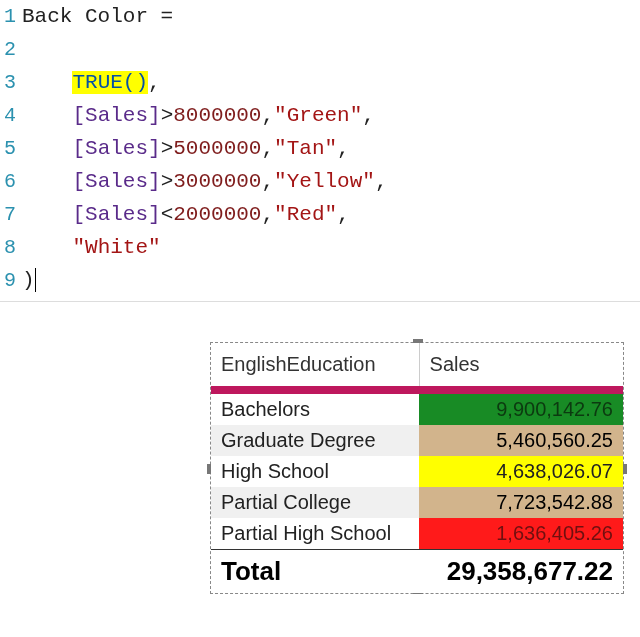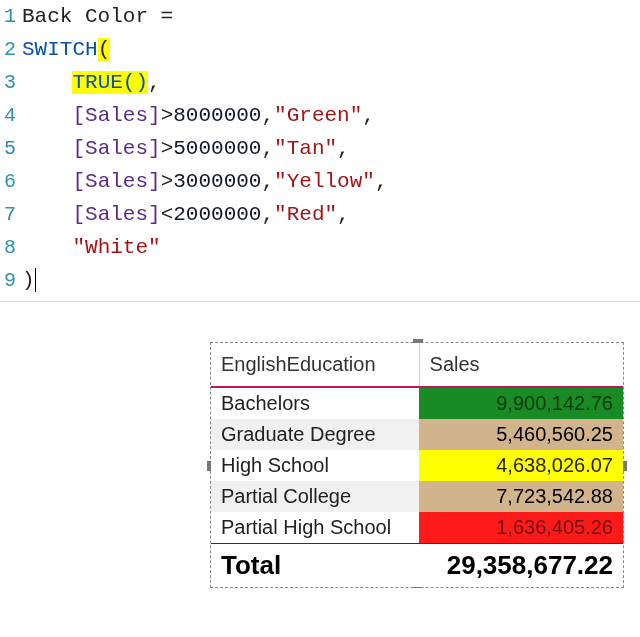--- a/index.html
+++ b/index.html
@@ -31,21 +31,21 @@
     flex-shrink: 0;
     user-select: none;
   }
   .code {
     padding-left: 6px;
   }
   .kw { color: #0451a5; }
   .fn { color: #0451a5; }
   .txt { color: #222; }
   .ref { color: #5a2b8a; }
-  .num { color: #0f172a; }
+  .num { color: #7f1d1d; }
   .str { color: #a31515; }
   .hl { background: #ffff00; }
   .cursor {
     border-left: 1px solid #000;
     height: 24px;
     display: inline-block;
     vertical-align: text-bottom;
   }
 
   .table-wrap {
@@ -69,21 +69,21 @@
   table {
     width: 100%;
     border-collapse: collapse;
     font-size: 20px;
   }
   thead th {
     text-align: left;
     font-weight: 400;
     color: #333;
     padding: 10px 8px 10px 10px;
-    border-bottom: 2px solid #be185d;
+    border-bottom: 8px solid #be185d;
     background: #fff;
   }
   thead th.col-sales {
     text-align: left;
     border-left: 1px solid #ccc;
   }
   tbody td {
     padding: 4px 10px;
     color: #222;
     white-space: nowrap;
@@ -107,21 +107,21 @@
     border-top: 1px solid #333;
     font-size: 26px;
   }
   tfoot td.sales { text-align: right; }
 </style>
 </head>
 <body>
 
 <div class="editor" id="editor">
     <div class="line"><span class="lno">1</span><span class="code"><span class="txt">Back Color = </span></span></div>
-    <div class="line"><span class="lno">2</span><span class="code"><span class="kw">SWITCH</span><span class="txt hl">(</span></span></div>
+    <div class="line"><span class="lno">2</span></div>
     <div class="line"><span class="lno">3</span><span class="code"><span class="txt">    </span><span class="fn hl">TRUE()</span><span class="txt">,</span></span></div>
     <div class="line"><span class="lno">4</span><span class="code"><span class="txt">    </span><span class="ref">[Sales]</span><span class="txt">&gt;</span><span class="num">8000000</span><span class="txt">,</span><span class="str">"Green"</span><span class="txt">,</span></span></div>
     <div class="line"><span class="lno">5</span><span class="code"><span class="txt">    </span><span class="ref">[Sales]</span><span class="txt">&gt;</span><span class="num">5000000</span><span class="txt">,</span><span class="str">"Tan"</span><span class="txt">,</span></span></div>
     <div class="line"><span class="lno">6</span><span class="code"><span class="txt">    </span><span class="ref">[Sales]</span><span class="txt">&gt;</span><span class="num">3000000</span><span class="txt">,</span><span class="str">"Yellow"</span><span class="txt">,</span></span></div>
     <div class="line"><span class="lno">7</span><span class="code"><span class="txt">    </span><span class="ref">[Sales]</span><span class="txt">&lt;</span><span class="num">2000000</span><span class="txt">,</span><span class="str">"Red"</span><span class="txt">,</span></span></div>
     <div class="line"><span class="lno">8</span><span class="code"><span class="txt">    </span><span class="str">"White"</span></span></div>
     <div class="line"><span class="lno">9</span><span class="code"><span class="txt">)</span><span class="cursor"></span></span></div>
   </div>
 
 <div class="table-wrap">

